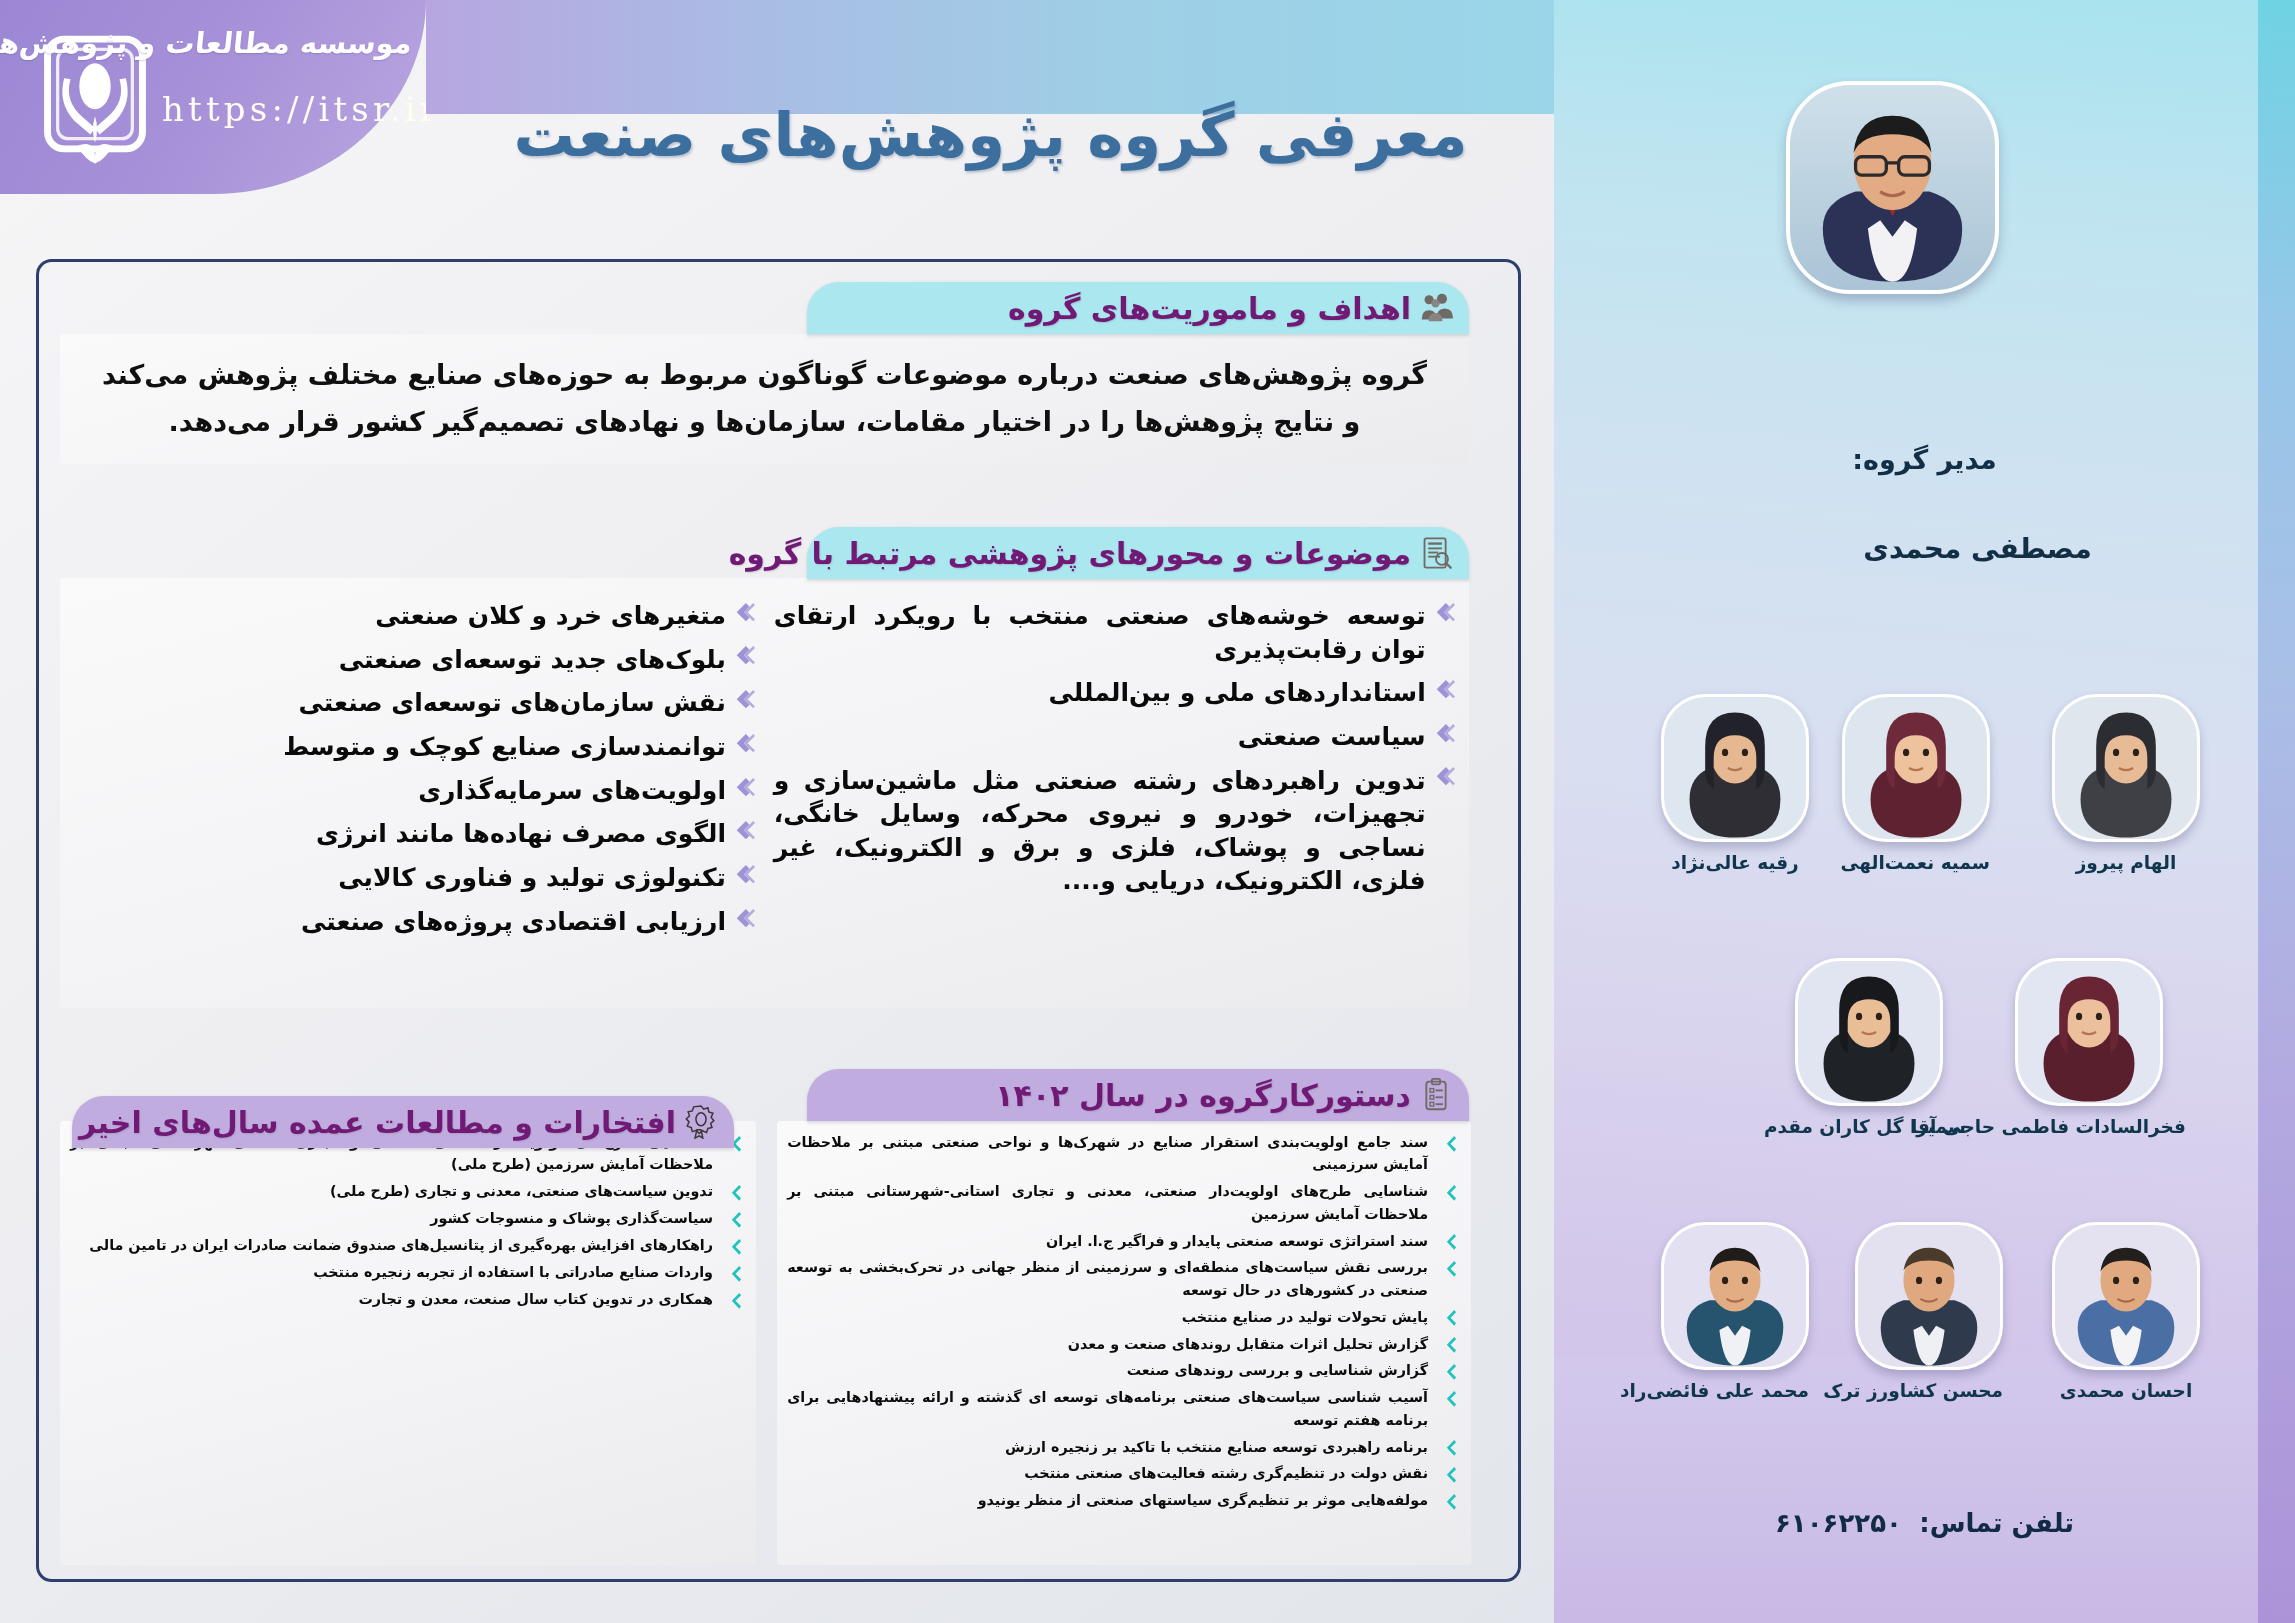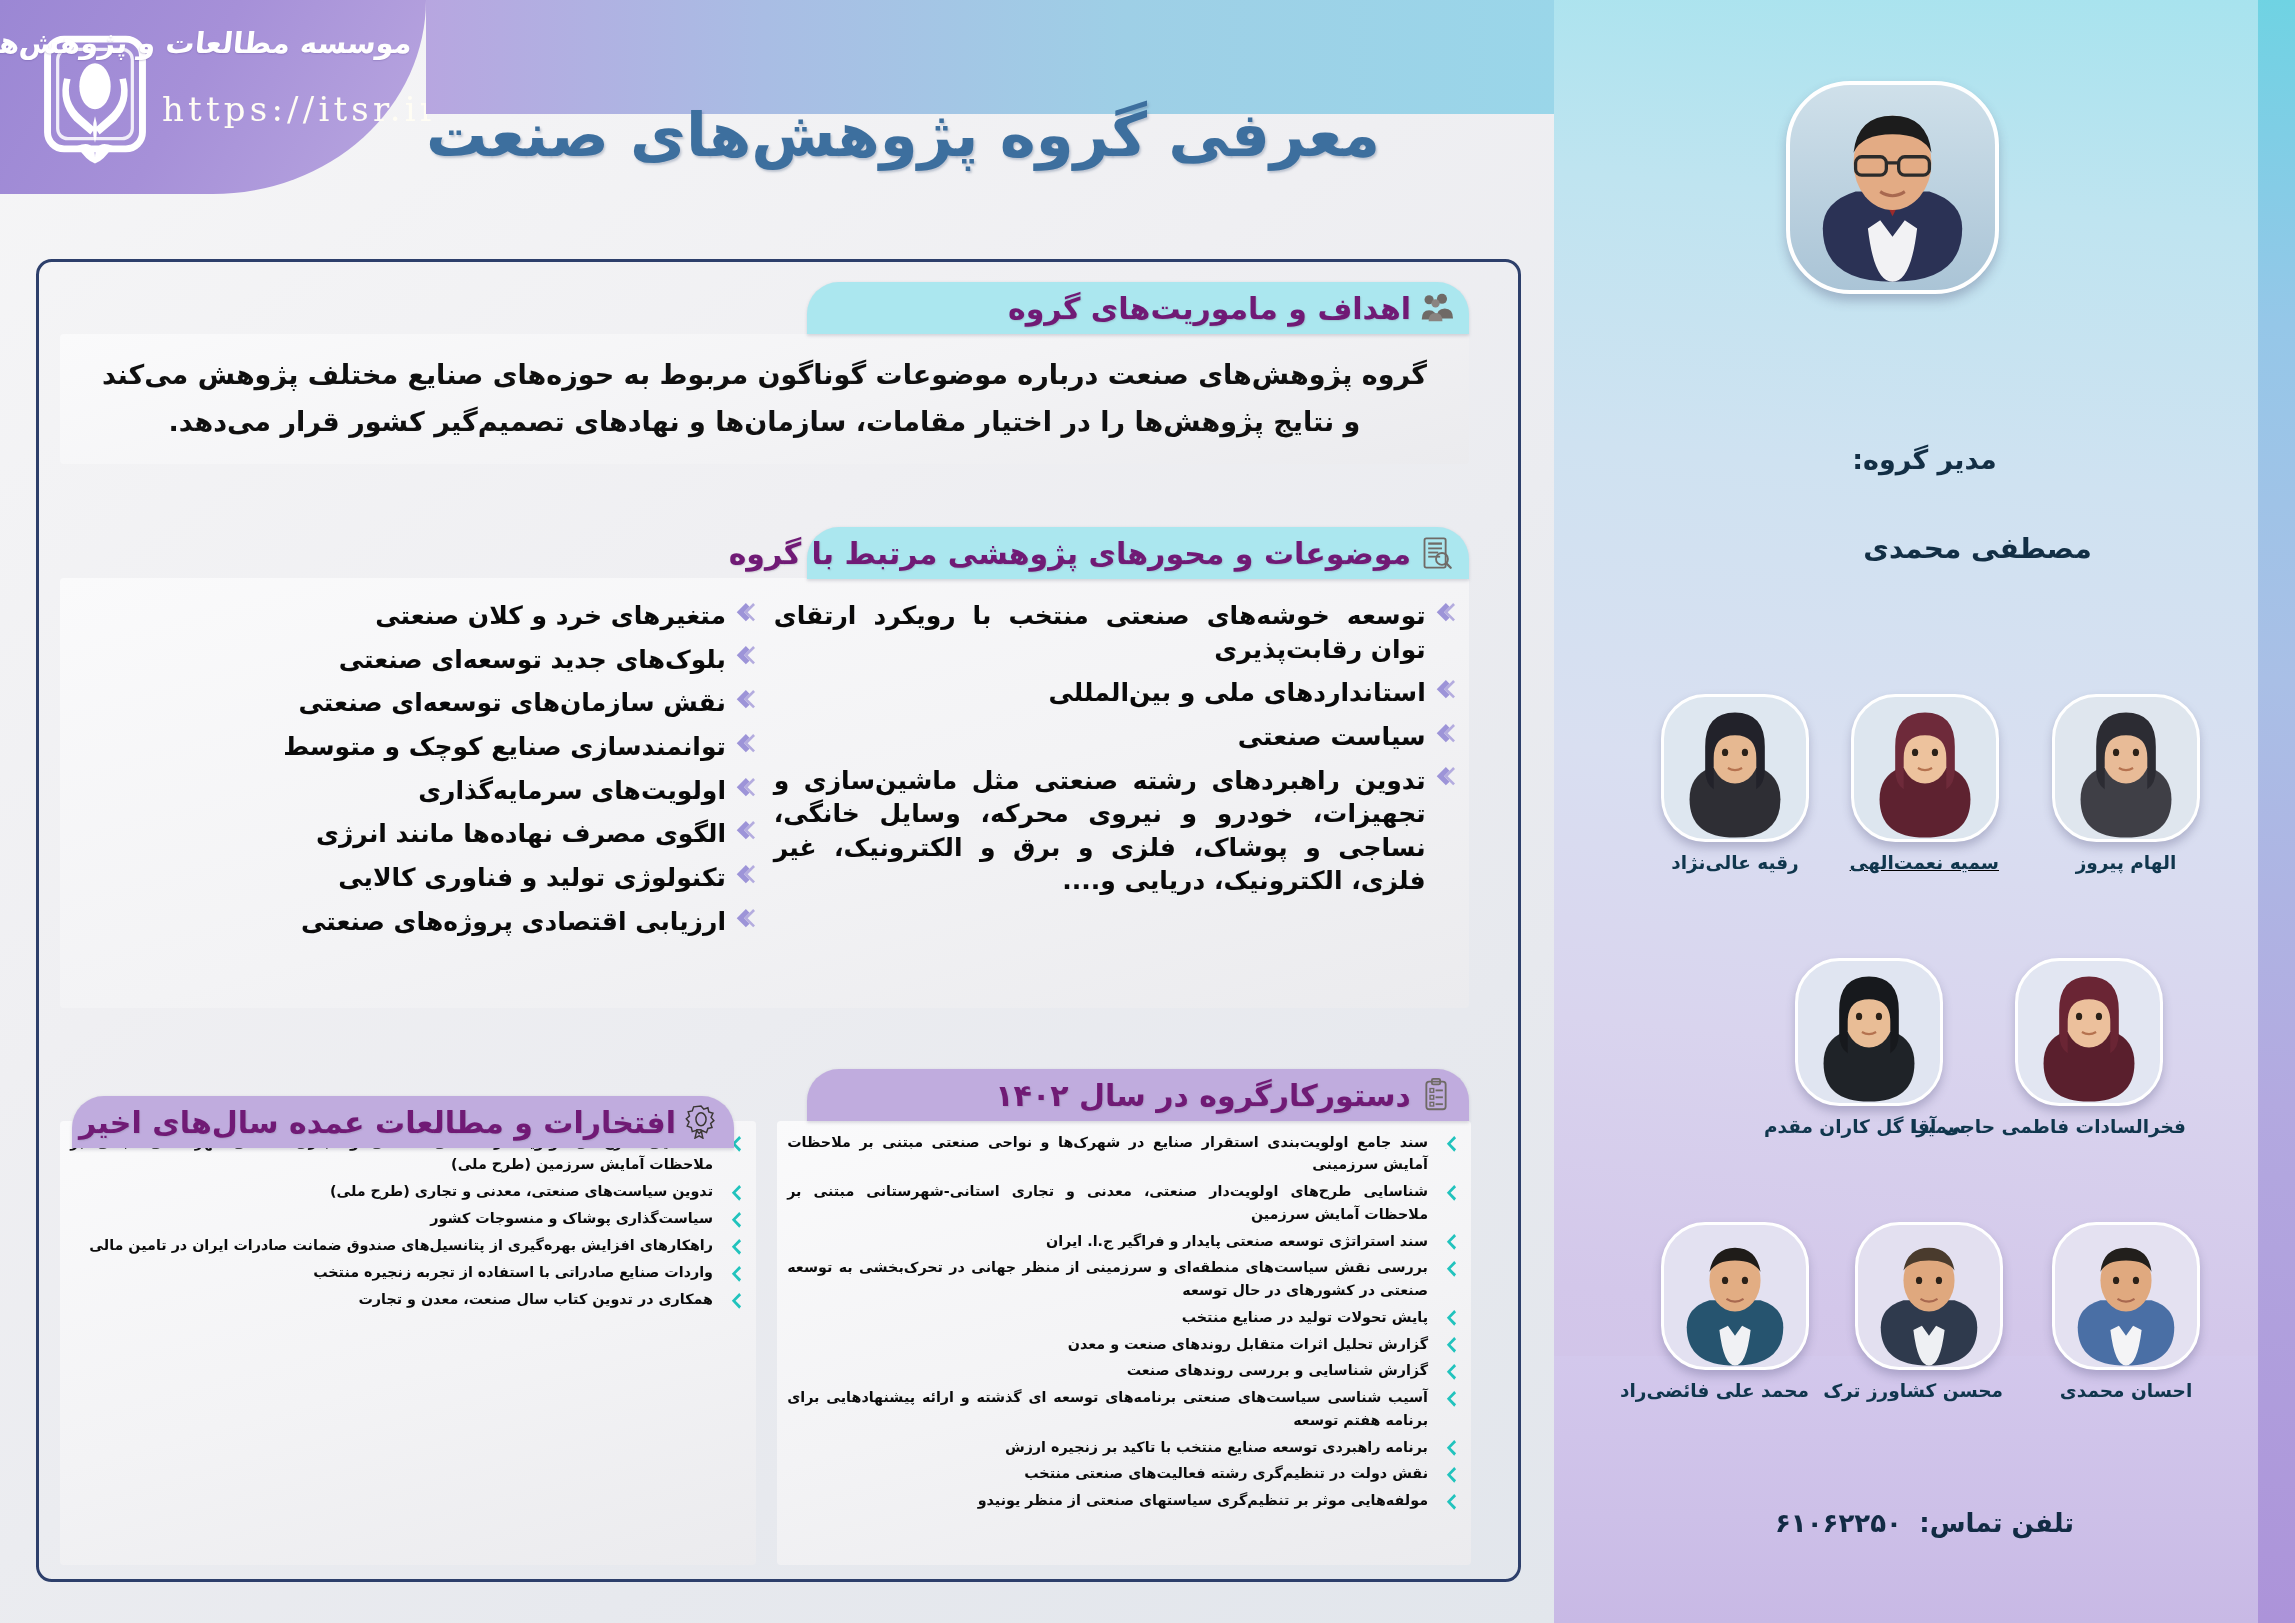--- a/index.html
+++ b/index.html
@@ -50,21 +50,21 @@
     color:#fffdf4;
   }
 
   
   .header-strip{
     position:absolute;left:426px;top:0;width:1129px;height:114px;
     background:linear-gradient(90deg,#b7a6e0 0%,#a9bde4 30%,#9ecfe6 62%,#9ad6e9 100%);
   }
   .poster-title{
     position:absolute;left:426px;top:99px;width:1129px;
-    text-align:left;
+    text-align:center;
     font-size:61px;font-weight:700;color:#3d6f9e;
     text-shadow:1.4px 1.9px 2.3px rgba(90,110,140,.35);
     letter-spacing:-0.9px;
     white-space:nowrap;
   }
 
   
   .content-frame{
     position:absolute;left:36px;top:259px;width:1485px;height:1323px;
     border:3.2px solid #2d3f6b;
@@ -615,21 +615,21 @@
           <ellipse cx="50" cy="40" rx="17" ry="21" fill="#e8bb97"></ellipse>
           <path d="M50 11 q-21 0-21 24 v16 q0 10 6 14 v-22 q0-16 15-16 q15 0 15 16 v22 q6-4 6-14 v-16 q0-24-21-24z" fill="#2c2c33"></path>
           <ellipse cx="43" cy="39" rx="2.2" ry="2.6" fill="#2b2118"></ellipse>
           <ellipse cx="57" cy="39" rx="2.2" ry="2.6" fill="#2b2118"></ellipse>
           <path d="M45 50 q5 3 10 0" stroke="#b5724f" stroke-width="1.5" fill="none"></path>
         </svg>
       </div>
       <div class="mn">الهام پیروز</div>
     </div>
 
-    <div class="member" style="right:296px;top:694px;text-decoration:underline;">
+    <div class="member" style="right:305px;top:694px;">
       <div class="mp">
         <svg class="face" viewBox="0 0 100 100" xmlns="http://www.w3.org/2000/svg">
           <rect width="100" height="100" fill="#dde6ef"></rect>
           <path d="M50 99 q-32 0-32-27 0-16 14-22 h36 q14 6 14 22 0 27-32 27z" fill="#5e2230"></path>
           <ellipse cx="50" cy="40" rx="17" ry="21" fill="#edc29d"></ellipse>
           <path d="M50 11 q-21 0-21 24 v16 q0 10 6 14 v-22 q0-16 15-16 q15 0 15 16 v22 q6-4 6-14 v-16 q0-24-21-24z" fill="#6e2a3a"></path>
           <ellipse cx="43" cy="39" rx="2.2" ry="2.6" fill="#2b2118"></ellipse>
           <ellipse cx="57" cy="39" rx="2.2" ry="2.6" fill="#2b2118"></ellipse>
           <path d="M45 50 q5 3 10 0" stroke="#b5724f" stroke-width="1.5" fill="none"></path>
         </svg>

